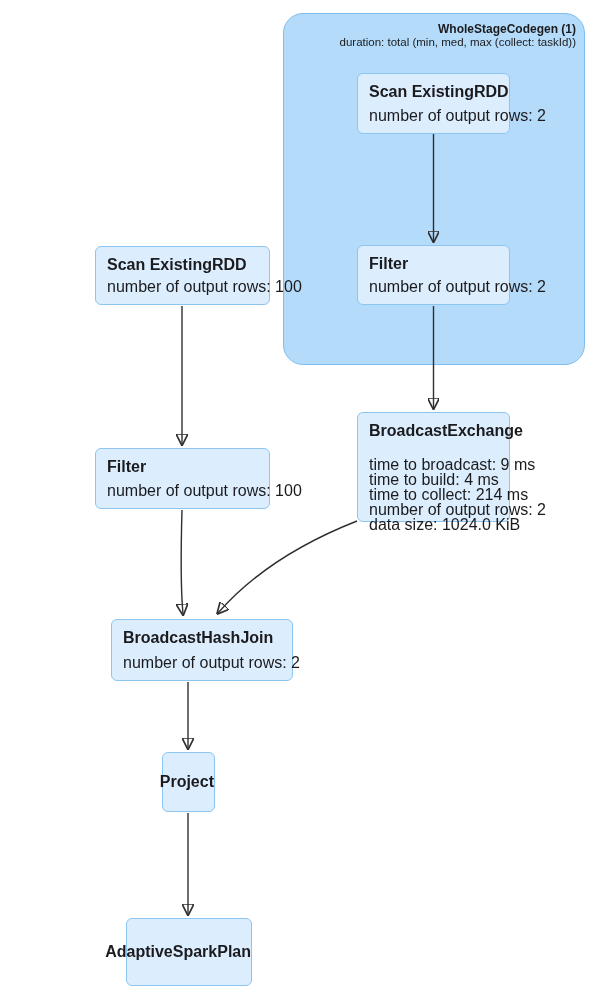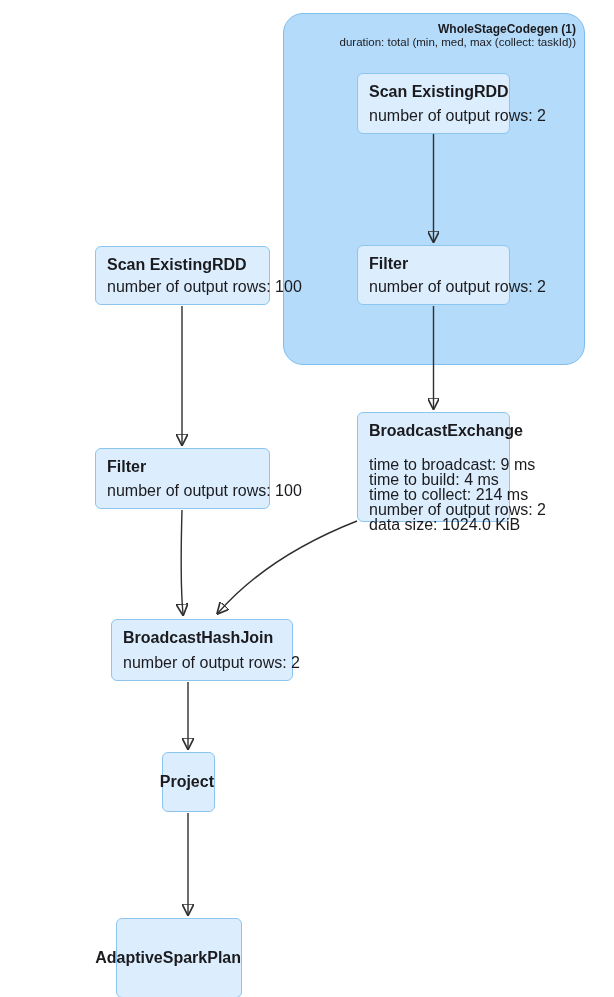--- a/index.html
+++ b/index.html
@@ -37,21 +37,21 @@
   .node.center .ct{font-weight:bold;white-space:nowrap}
   .metrics{position:absolute;left:11px;top:44px;line-height:15px;white-space:nowrap}
 
   .n-scan-right{left:357px;top:73px;width:153px;height:61px}
   .n-filter-right{left:357px;top:245px;width:153px;height:60px}
   .n-bexch{left:357px;top:412px;width:153px;height:110px}
   .n-scan-left{left:95px;top:246px;width:175px;height:59px}
   .n-filter-left{left:95px;top:448px;width:175px;height:61px}
   .n-bhj{left:111px;top:619px;width:182px;height:62px}
   .n-project{left:162px;top:752px;width:53px;height:60px}
-  .n-asp{left:116px;top:918px;width:126px;height:80px}
+  .n-asp{left:126px;top:918px;width:126px;height:68px}
 
   .edges{position:absolute;left:0;top:0;z-index:4;pointer-events:none}
   .edges path{stroke:var(--edge-color);stroke-width:1.4;fill:none}
 </style>
 </head>
 <body>
 
 <div class="canvas">
 
 

